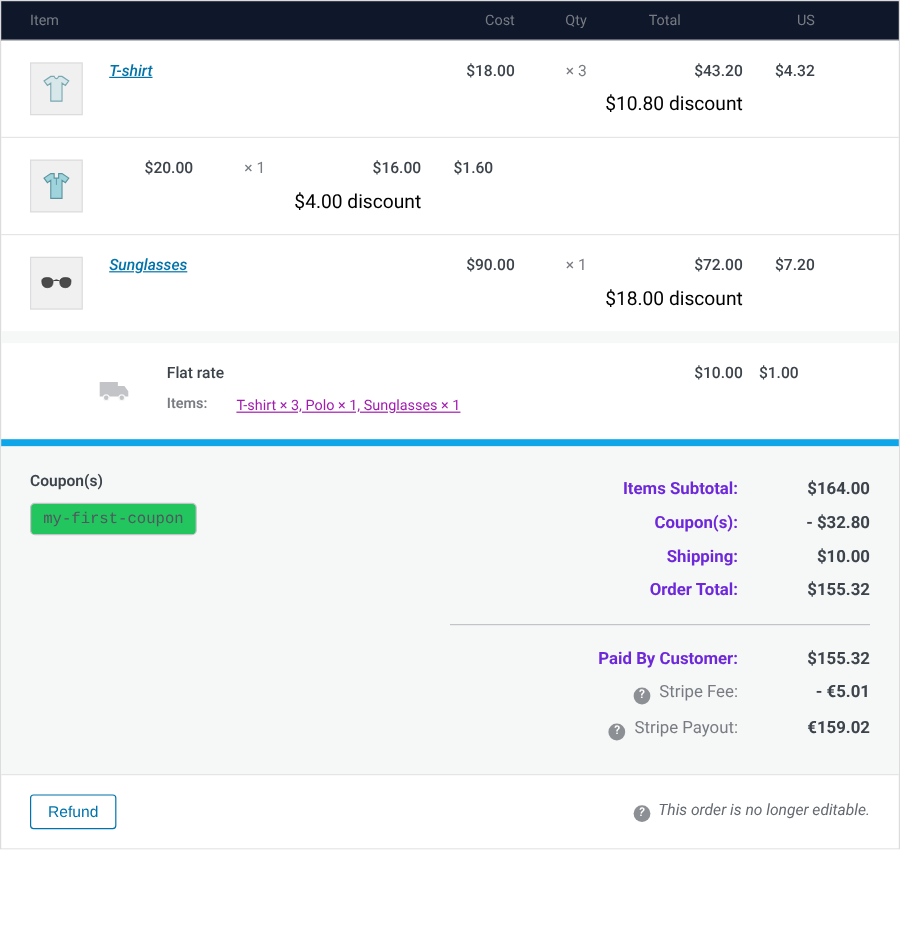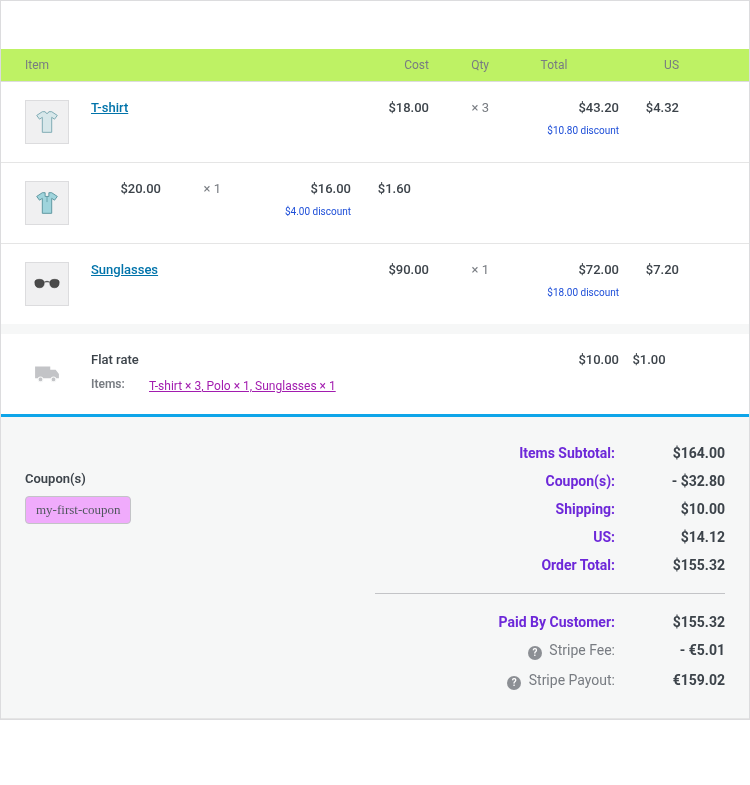--- a/index.html
+++ b/index.html
@@ -10,27 +10,26 @@
     color: #3c434a;
     background: #fff;
     width: 750px;
   }
   .panel {
     border: 1px solid #dcdcde;
     background: #fff;
   }
   .header-row {
     display: flex;
-    background: #bef264;
+    background: #0f172a;
     color: #787c82;
     padding: 9px 70px 9px 24px;
     border-bottom: 1px solid #dcdcde;
     font-size: 12px;
     position: relative;
-    margin-top: 48px;
   }
   .col-item { flex: 1; }
   .col-cost { width: 70px; text-align: right; }
   .col-qty { width: 60px; text-align: right; }
   .col-total { width: 130px; text-align: center; }
   .col-tax { width: 60px; text-align: right; }
 
   .line {
     display: flex;
     padding: 18px 70px 18px 24px;
@@ -48,31 +47,33 @@
     margin-right: 22px;
     flex-shrink: 0;
   }
   .thumb svg { width: 30px; height: 30px; }
 
   .item-name { flex: 1; padding-top: 0px; }
   .item-name a {
     color: #0073aa;
     text-decoration: underline;
     font-weight: 500;
+    font-style: italic;
   }
   .val-cost { width: 70px; text-align: right; padding-top: 0px; font-weight: 500; }
   .val-qty { width: 60px; text-align: right; color: #787c82; padding-top: 0px; }
   .val-total { width: 130px; text-align: right; padding-top: 0px; }
   .val-total .amt { font-weight: 500; display: block; }
-  .val-total .disc { color: #1d4ed8; font-size: 10px; display: block; margin-top: 10px; }
+  .val-total .disc { color: #000000; font-size: 16px; display: block; margin-top: 10px; }
   .val-tax { width: 60px; text-align: right; padding-top: 0px; font-weight: 500; }
 
   .shipping-section {
     border-top: 10px solid #f6f7f7;
-    border-bottom: 3px solid #0ea5e9;
+    border-bottom: 6px solid #0ea5e9;
+    padding-left: 48px;
   }
   .ship-line {
     display: flex;
     padding: 18px 70px 18px 24px;
     align-items: flex-start;
   }
   .ship-thumb {
     width: 44px; height: 44px;
     display: flex; align-items: center; justify-content: center;
     margin-right: 22px;
@@ -88,29 +89,29 @@
   .ship-total { width: 130px; text-align: right; font-weight: 500; }
   .ship-tax { width: 60px; text-align: center; font-weight: 500; }
 
   .totals-section {
     background: #f6f7f7;
     padding: 22px 24px;
     display: flex;
     border-bottom: 1px solid #e5e5e5;
   }
   .coupon-side { flex: 1; }
-  .coupon-title {  font-weight: 600; margin-bottom: 10px; margin-top: 32px; }
+  .coupon-title {  font-weight: 600; margin-bottom: 10px; }
   .coupon-tag {
     display: inline-block;
     border: 1px solid #c3c4c7;
     border-radius: 4px;
     padding: 5px 10px;
-    font-family: Liberation Serif, serif;
+    font-family: Liberation Mono, monospace;
     font-size: 13px;
-    background: #f0abfc;
+    background: #22c55e;
     color: #50575e;
   }
 
   .totals-table { width: 350px; }
   .totals-row {
     display: flex;
     justify-content: space-between;
     padding: 6px 0;
     font-size: 14px;
   }
@@ -248,37 +249,37 @@
       </div>
       <div class="totals-row">
         <span class="lbl">Coupon(s):</span>
         <span class="amt">- $32.80</span>
       </div>
       <div class="totals-row">
         <span class="lbl">Shipping:</span>
         <span class="amt">$10.00</span>
       </div>
       <div class="totals-row">
-        <span class="lbl">US:</span>
-        <span class="amt">$14.12</span>
-      </div>
-      <div class="totals-row">
         <span class="lbl">Order Total:</span>
         <span class="amt">$155.32</span>
       </div>
       <hr class="totals-hr">
       <div class="totals-row">
         <span class="lbl">Paid By Customer:</span>
         <span class="amt">$155.32</span>
       </div>
       <div class="totals-row stripe-row">
         <span class="lbl"><span class="qmark">?</span> <span>Stripe Fee:</span></span>
         <span class="amt">- €5.01</span>
       </div>
       <div class="totals-row stripe-row">
         <span class="lbl"><span class="qmark">?</span> <span>Stripe Payout:</span></span>
         <span class="amt">€159.02</span>
       </div>
     </div>
   </div>
 
+  <div class="footer-section">
+    <button class="btn-refund">Refund</button>
+    <span class="footer-note"><span class="qmark">?</span> <span>This order is no longer editable.</span></span>
+  </div>
 
 </div>
 
 </body></html>

